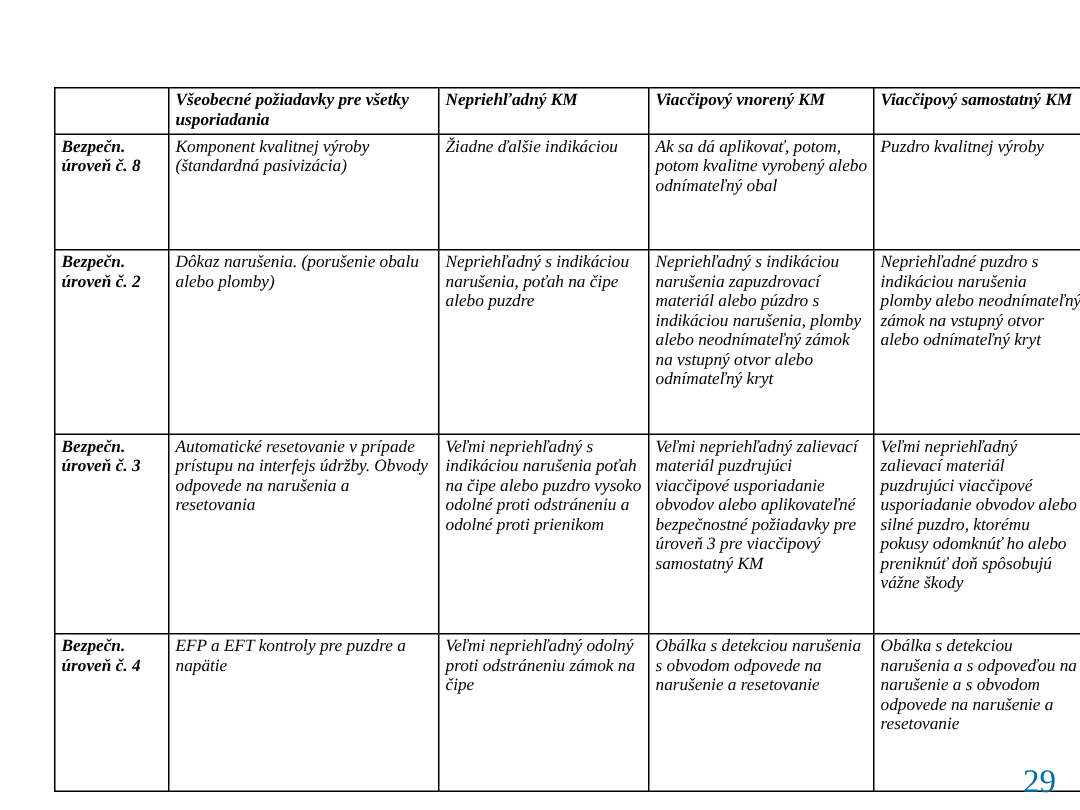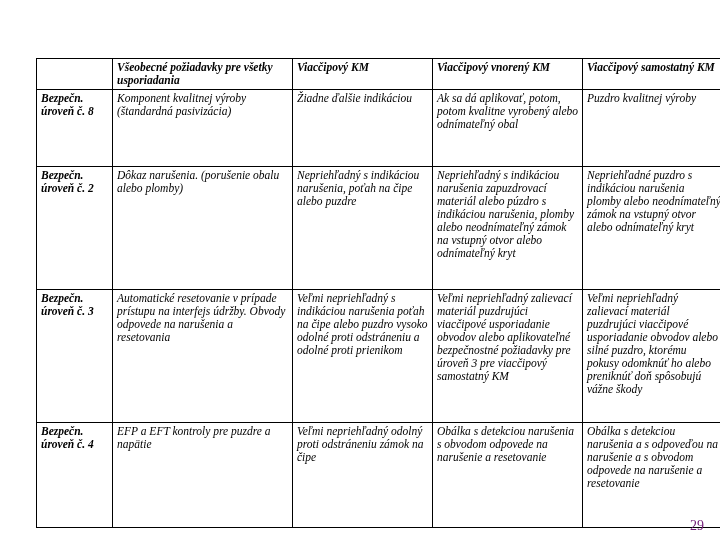--- a/index.html
+++ b/index.html
@@ -82,37 +82,37 @@
   .r2 td { height: 118px; }
   .r3 td { height: 128px; }
   .r4 td { height: 100px; }
 
   
   .page-num {
     position: absolute;
     right: 16px;
     bottom: 6px;
     font-family: "Liberation Serif", serif;
-    font-size: 14px;
-    color: #701a75;
+    font-size: 22px;
+    color: #0369a1;
   }
 </style>
 </head>
 <body>
 
 <div class="slide">
 
 
   <div class="table-wrap">
     <table class="matrix">
       <tbody>
         <tr class="r0">
           <td class="col0 colhead"></td>
           <td class="col1 colhead">Všeobecné požiadavky pre všetky usporiadania</td>
-          <td class="col2 colhead">Viacčipový KM</td>
+          <td class="col2 colhead">Nepriehľadný KM</td>
           <td class="col3 colhead">Viacčipový vnorený KM</td>
           <td class="col4 colhead">Viacčipový samostatný KM</td>
         </tr>
         <tr class="r1">
           <td class="col0 rowhead">Bezpečn. úroveň č. 8</td>
           <td class="col1">Komponent kvalitnej výroby (štandardná pasivizácia)</td>
           <td class="col2">Žiadne ďalšie indikáciou</td>
           <td class="col3">Ak sa dá aplikovať, potom, potom kvalitne vyrobený alebo odnímateľný obal</td>
           <td class="col4">Puzdro kvalitnej výroby</td>
         </tr>

